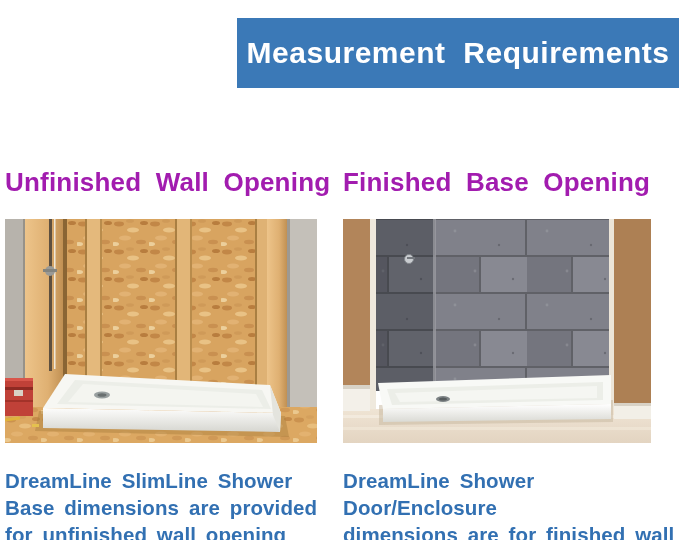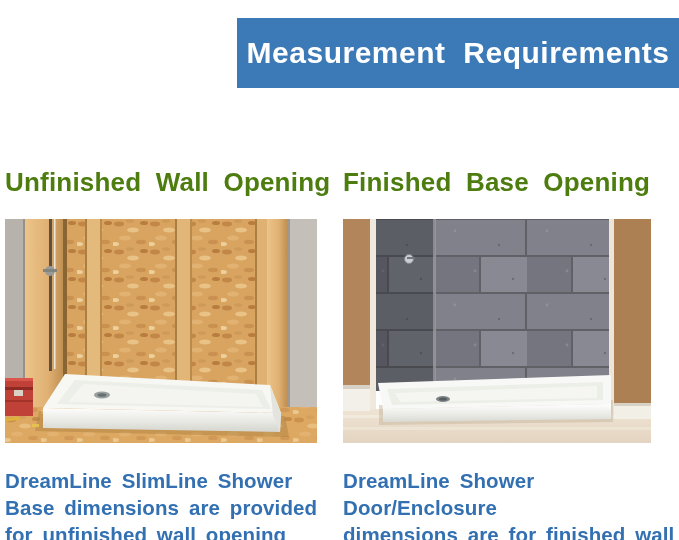--- a/index.html
+++ b/index.html
@@ -12,21 +12,21 @@
   .banner{
     position:absolute;left:237px;top:2px;width:442px;height:70px;
     background:#3b79b7;display:flex;align-items:center;justify-content:center;
   }
   .banner-title{
     color:#ffffff;font-size:30px;font-weight:bold;letter-spacing:.5px;word-spacing:9px;
     white-space:nowrap;
   }
   
   .col-heading{
-    position:absolute;top:151px;color:#4d7c0f;font-size:26px;font-weight:bold;
+    position:absolute;top:151px;color:#a21caf;font-size:26px;font-weight:bold;
     letter-spacing:.2px;word-spacing:7px;white-space:nowrap;
   }
   .col-heading.left{left:5px;}
   .col-heading.right{left:343px;}
   
   .photo{position:absolute;top:203px;overflow:hidden;}
   .photo.left{left:5px;width:312px;height:224px;}
   .photo.right{left:343px;width:308px;height:224px;}
   .photo svg{display:block;}
   

